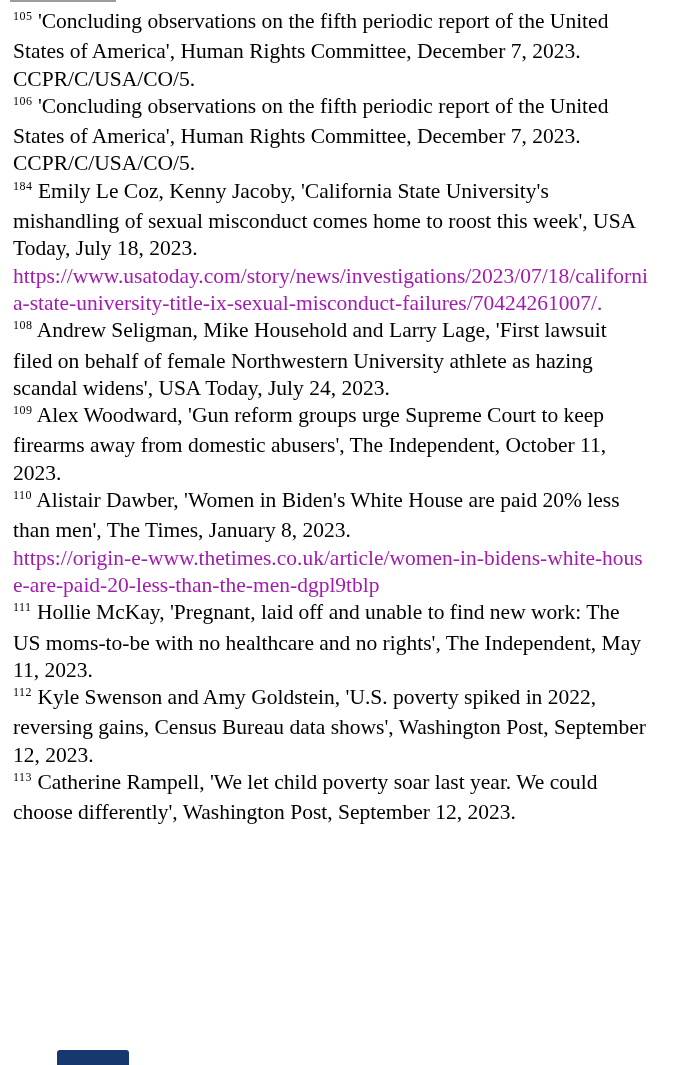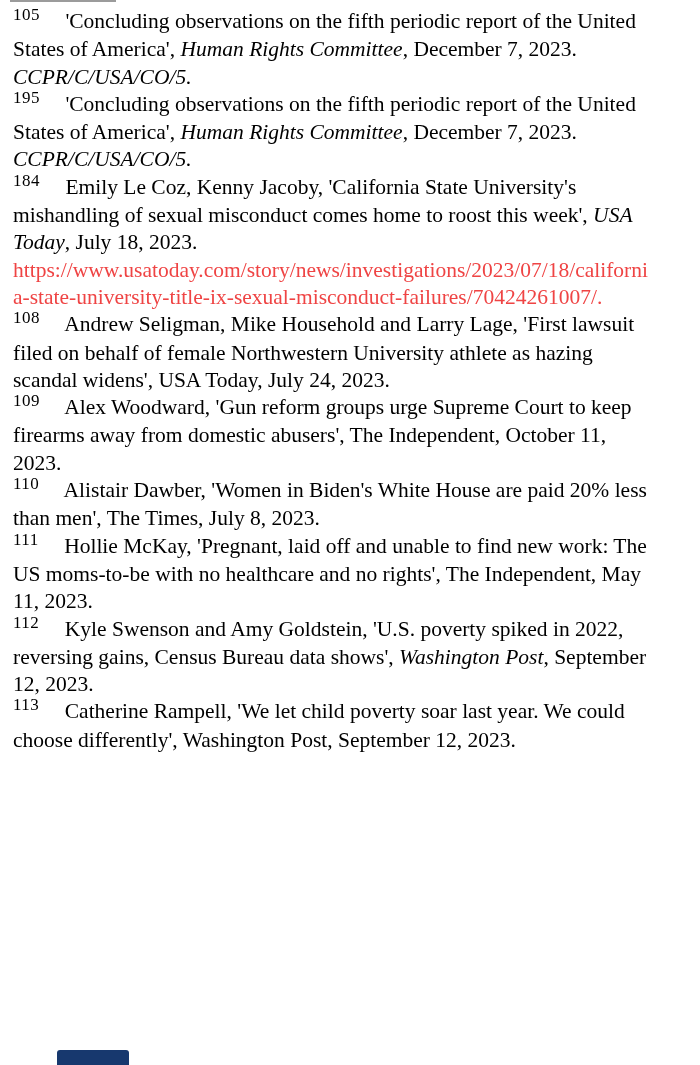--- a/index.html
+++ b/index.html
@@ -30,67 +30,68 @@
     top: 8px;
     right: 4px;
     font-size: 21.5px;
     line-height: 27.3px;
   }
   .footnote {
     margin: 0;
     white-space: pre-wrap;
   }
   .footnote sup {
-    font-size: 17px;
+    font-size: 12px;
     vertical-align: baseline;
     position: relative;
     top: -8px;
-    margin-right: 20px;
+    margin-right: 0;
     letter-spacing: 0.5px;
   }
-  .ital { font-style: italic; }
-  .url { color: #ef4444; text-decoration: none; }
+  .ital { }
+  .url { color: #a21caf; text-decoration: none; }
   .page-chip {
     position: absolute;
     left: 57px;
     top: 1050px;
     width: 72px;
     height: 15px;
     background: #17386e;
     border-radius: 3px 3px 0 0;
   }
 </style>
 </head>
 <body style="background: rgb(255, 255, 255);">
 
 <div class="page">
   <div class="separator" style="background: rgb(155, 155, 155);"></div>
   <div class="footnotes" style="color: rgb(0, 0, 0);">
       <p class="footnote"><sup>105</sup><span> 'Concluding observations on the fifth periodic report of the United
 States of America', </span><span class="ital">Human Rights Committee</span><span>, December 7, 2023.
 </span><span class="ital">CCPR/C/USA/CO/5.</span></p>
-      <p class="footnote"><sup>195</sup><span> 'Concluding observations on the fifth periodic report of the United
+      <p class="footnote"><sup>106</sup><span> 'Concluding observations on the fifth periodic report of the United
 States of America', </span><span class="ital">Human Rights Committee</span><span>, December 7, 2023.
 </span><span class="ital">CCPR/C/USA/CO/5.</span></p>
       <p class="footnote"><sup>184</sup><span> Emily Le Coz, Kenny Jacoby, 'California State University's
 mishandling of sexual misconduct comes home to roost this week', </span><span class="ital">USA
 Today</span><span>, July 18, 2023.
 </span><span class="url">https://www.usatoday.com/story/news/investigations/2023/07/18/californi
 a-state-university-title-ix-sexual-misconduct-failures/70424261007/.</span></p>
       <p class="footnote"><sup>108</sup><span> Andrew Seligman, Mike Household and Larry Lage, 'First lawsuit
 filed on behalf of female Northwestern University athlete as hazing
 scandal widens', USA Today, July 24, 2023.
 </span></p>
       <p class="footnote"><sup>109</sup><span> Alex Woodward, 'Gun reform groups urge Supreme Court to keep
 firearms away from domestic abusers', The Independent, October 11,
 2023.
 </span></p>
       <p class="footnote"><sup>110</sup><span> Alistair Dawber, 'Women in Biden's White House are paid 20% less
-than men', The Times, July 8, 2023.
-</span></p>
+than men', The Times, January 8, 2023.
+</span><span class="url">https://origin-e-www.thetimes.co.uk/article/women-in-bidens-white-hous
+e-are-paid-20-less-than-the-men-dgpl9tblp</span></p>
       <p class="footnote"><sup>111</sup><span> Hollie McKay, 'Pregnant, laid off and unable to find new work: The
 US moms-to-be with no healthcare and no rights', The Independent, May
 11, 2023.
 </span></p>
       <p class="footnote"><sup>112</sup><span> Kyle Swenson and Amy Goldstein, 'U.S. poverty spiked in 2022,
 reversing gains, Census Bureau data shows', </span><span class="ital">Washington Post</span><span>, September
 12, 2023.
 </span></p>
       <p class="footnote"><sup>113</sup><span> Catherine Rampell, 'We let child poverty soar last year. We could
 choose differently', Washington Post, September 12, 2023.</span></p>

